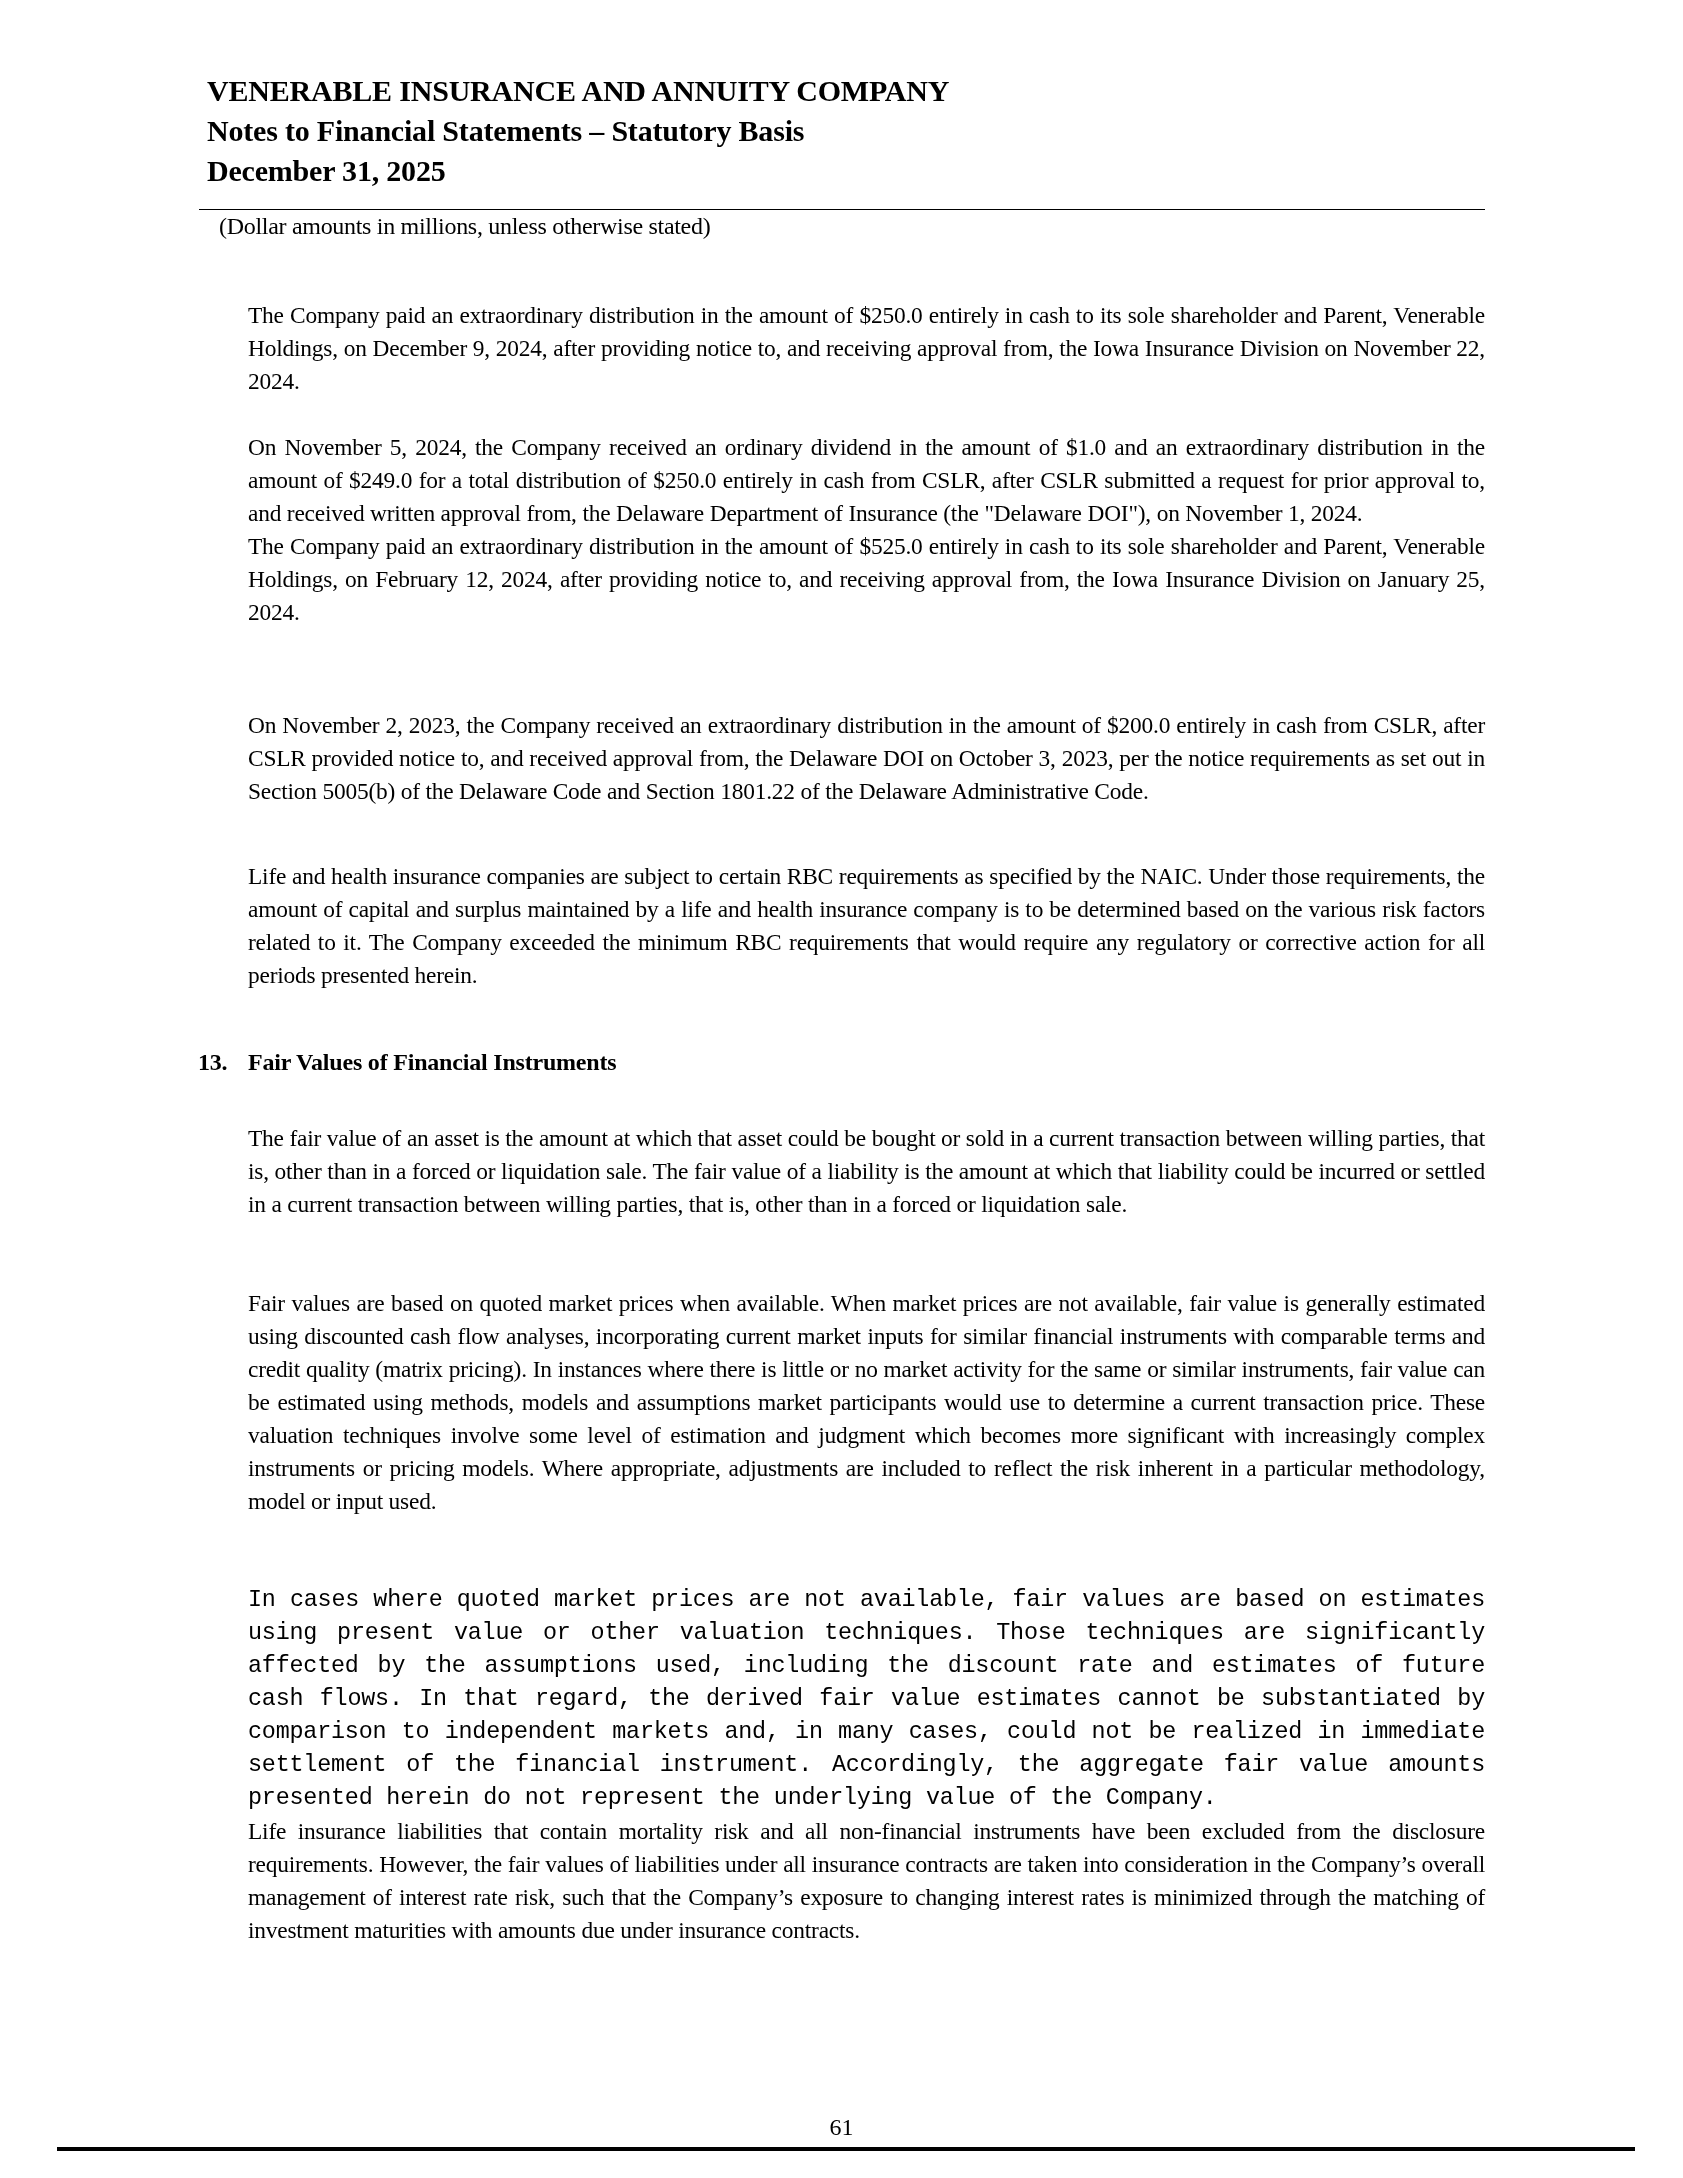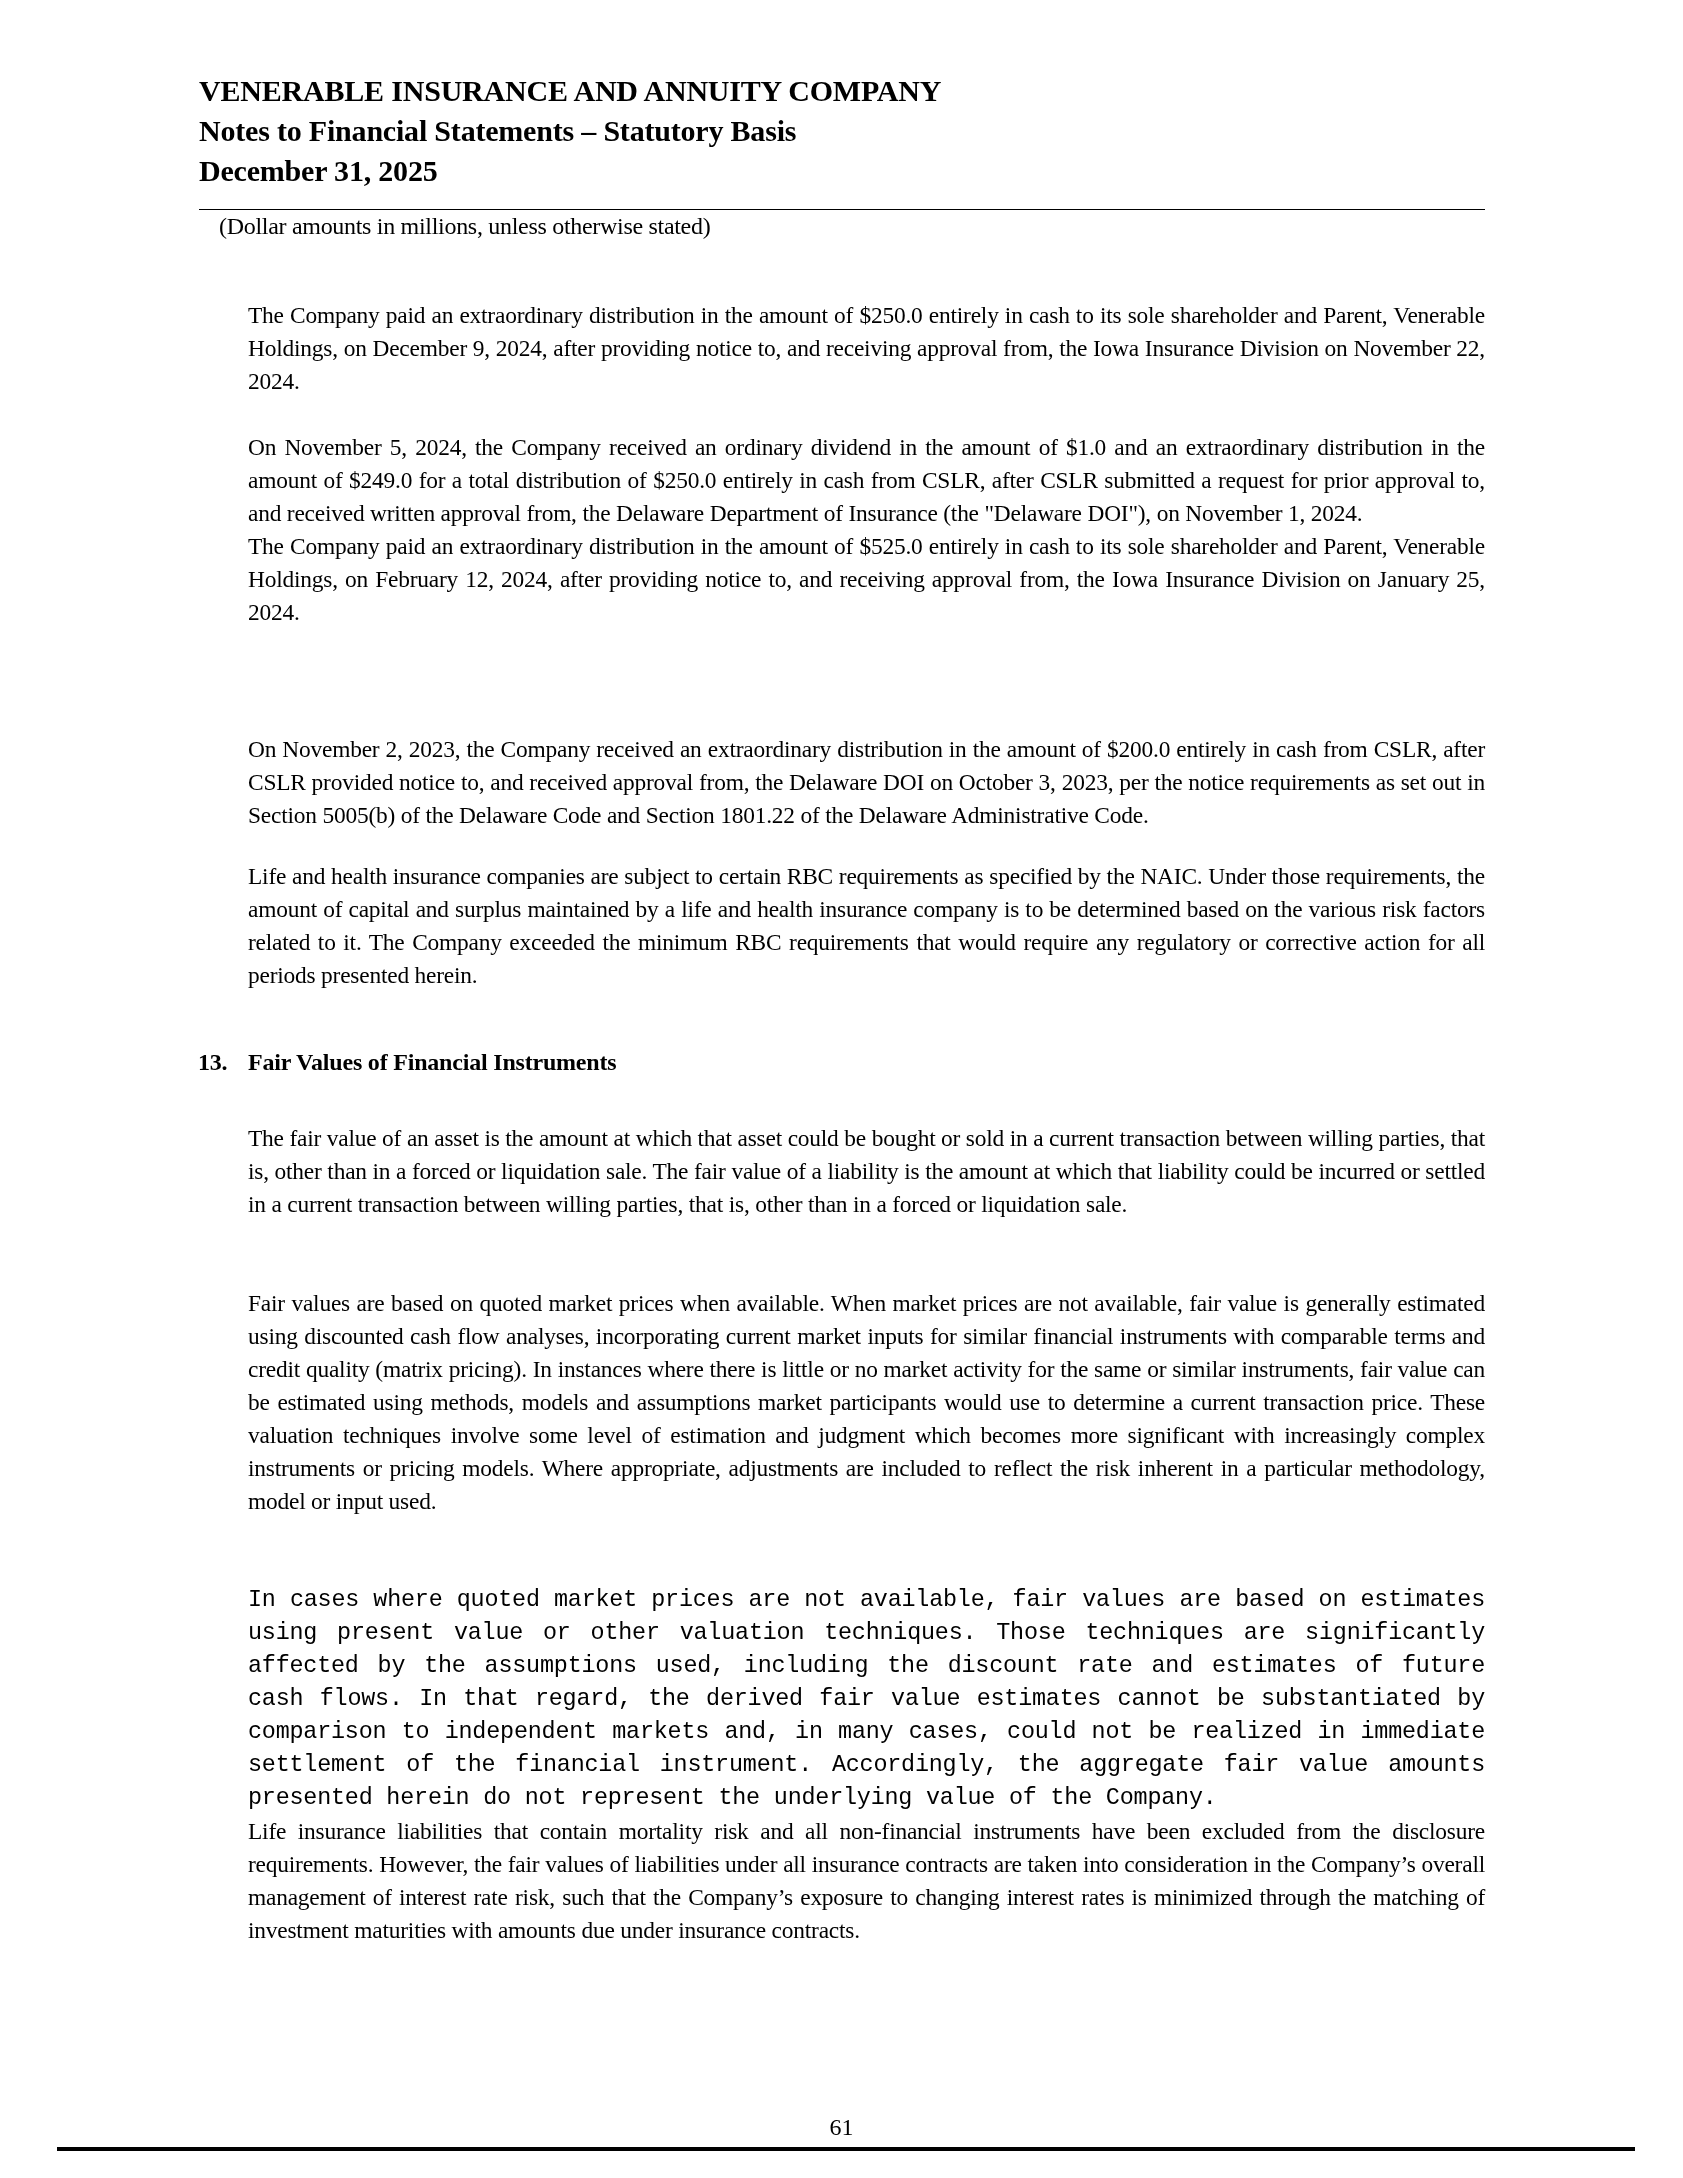--- a/index.html
+++ b/index.html
@@ -20,20 +20,21 @@
       left: 199px;
       top: 71px;
       width: 1287px;
     }
     .hdr-line {
       font-weight: bold;
       font-size: 30px;
       line-height: 40px;
       white-space: nowrap;
       letter-spacing: -0.2px;
+      margin-left: 8px;
     }
     .header-rule {
       position: absolute;
       left: 199px;
       top: 209px;
       width: 1286px;
       height: 0;
       border-top: 1.5px solid #000;
     }
     .units-note {
@@ -105,21 +106,21 @@
 
 <div class="body-block" style="top:283px;">
   <p>The Company paid an extraordinary distribution in the amount of $250.0 entirely in cash to its sole shareholder and Parent, Venerable Holdings, on December 9, 2024, after providing notice to, and receiving approval from, the Iowa Insurance Division on November 22, 2024.</p>
 </div>
 
 <div class="body-block" style="top:415px;">
   <p>On November 5, 2024, the Company received an ordinary dividend in the amount of $1.0 and an extraordinary distribution in the amount of $249.0 for a total distribution of $250.0 entirely in cash from CSLR, after CSLR submitted a request for prior approval to, and received written approval from, the Delaware Department of Insurance (the "Delaware DOI"), on November 1, 2024.</p>
   <p>The Company paid an extraordinary distribution in the amount of $525.0 entirely in cash to its sole shareholder and Parent, Venerable Holdings, on February 12, 2024, after providing notice to, and receiving approval from, the Iowa Insurance Division on January 25, 2024.</p>
 </div>
 
-<div class="body-block" style="top:717px;">
+<div class="body-block" style="top:693px;">
   <p>On November 2, 2023, the Company received an extraordinary distribution in the amount of $200.0 entirely in cash from CSLR, after CSLR provided notice to, and received approval from, the Delaware DOI on October 3, 2023, per the notice requirements as set out in Section 5005(b) of the Delaware Code and Section 1801.22 of the Delaware Administrative Code.</p>
 </div>
 
 <div class="body-block" style="top:844px;">
   <p>Life and health insurance companies are subject to certain RBC requirements as specified by the NAIC. Under those requirements, the amount of capital and surplus maintained by a life and health insurance company is to be determined based on the various risk factors related to it. The Company exceeded the minimum RBC requirements that would require any regulatory or corrective action for all periods presented herein.</p>
 </div>
 
 <div class="section-heading">
   <span class="num">13.</span><span>Fair Values of Financial Instruments</span>
 </div>

